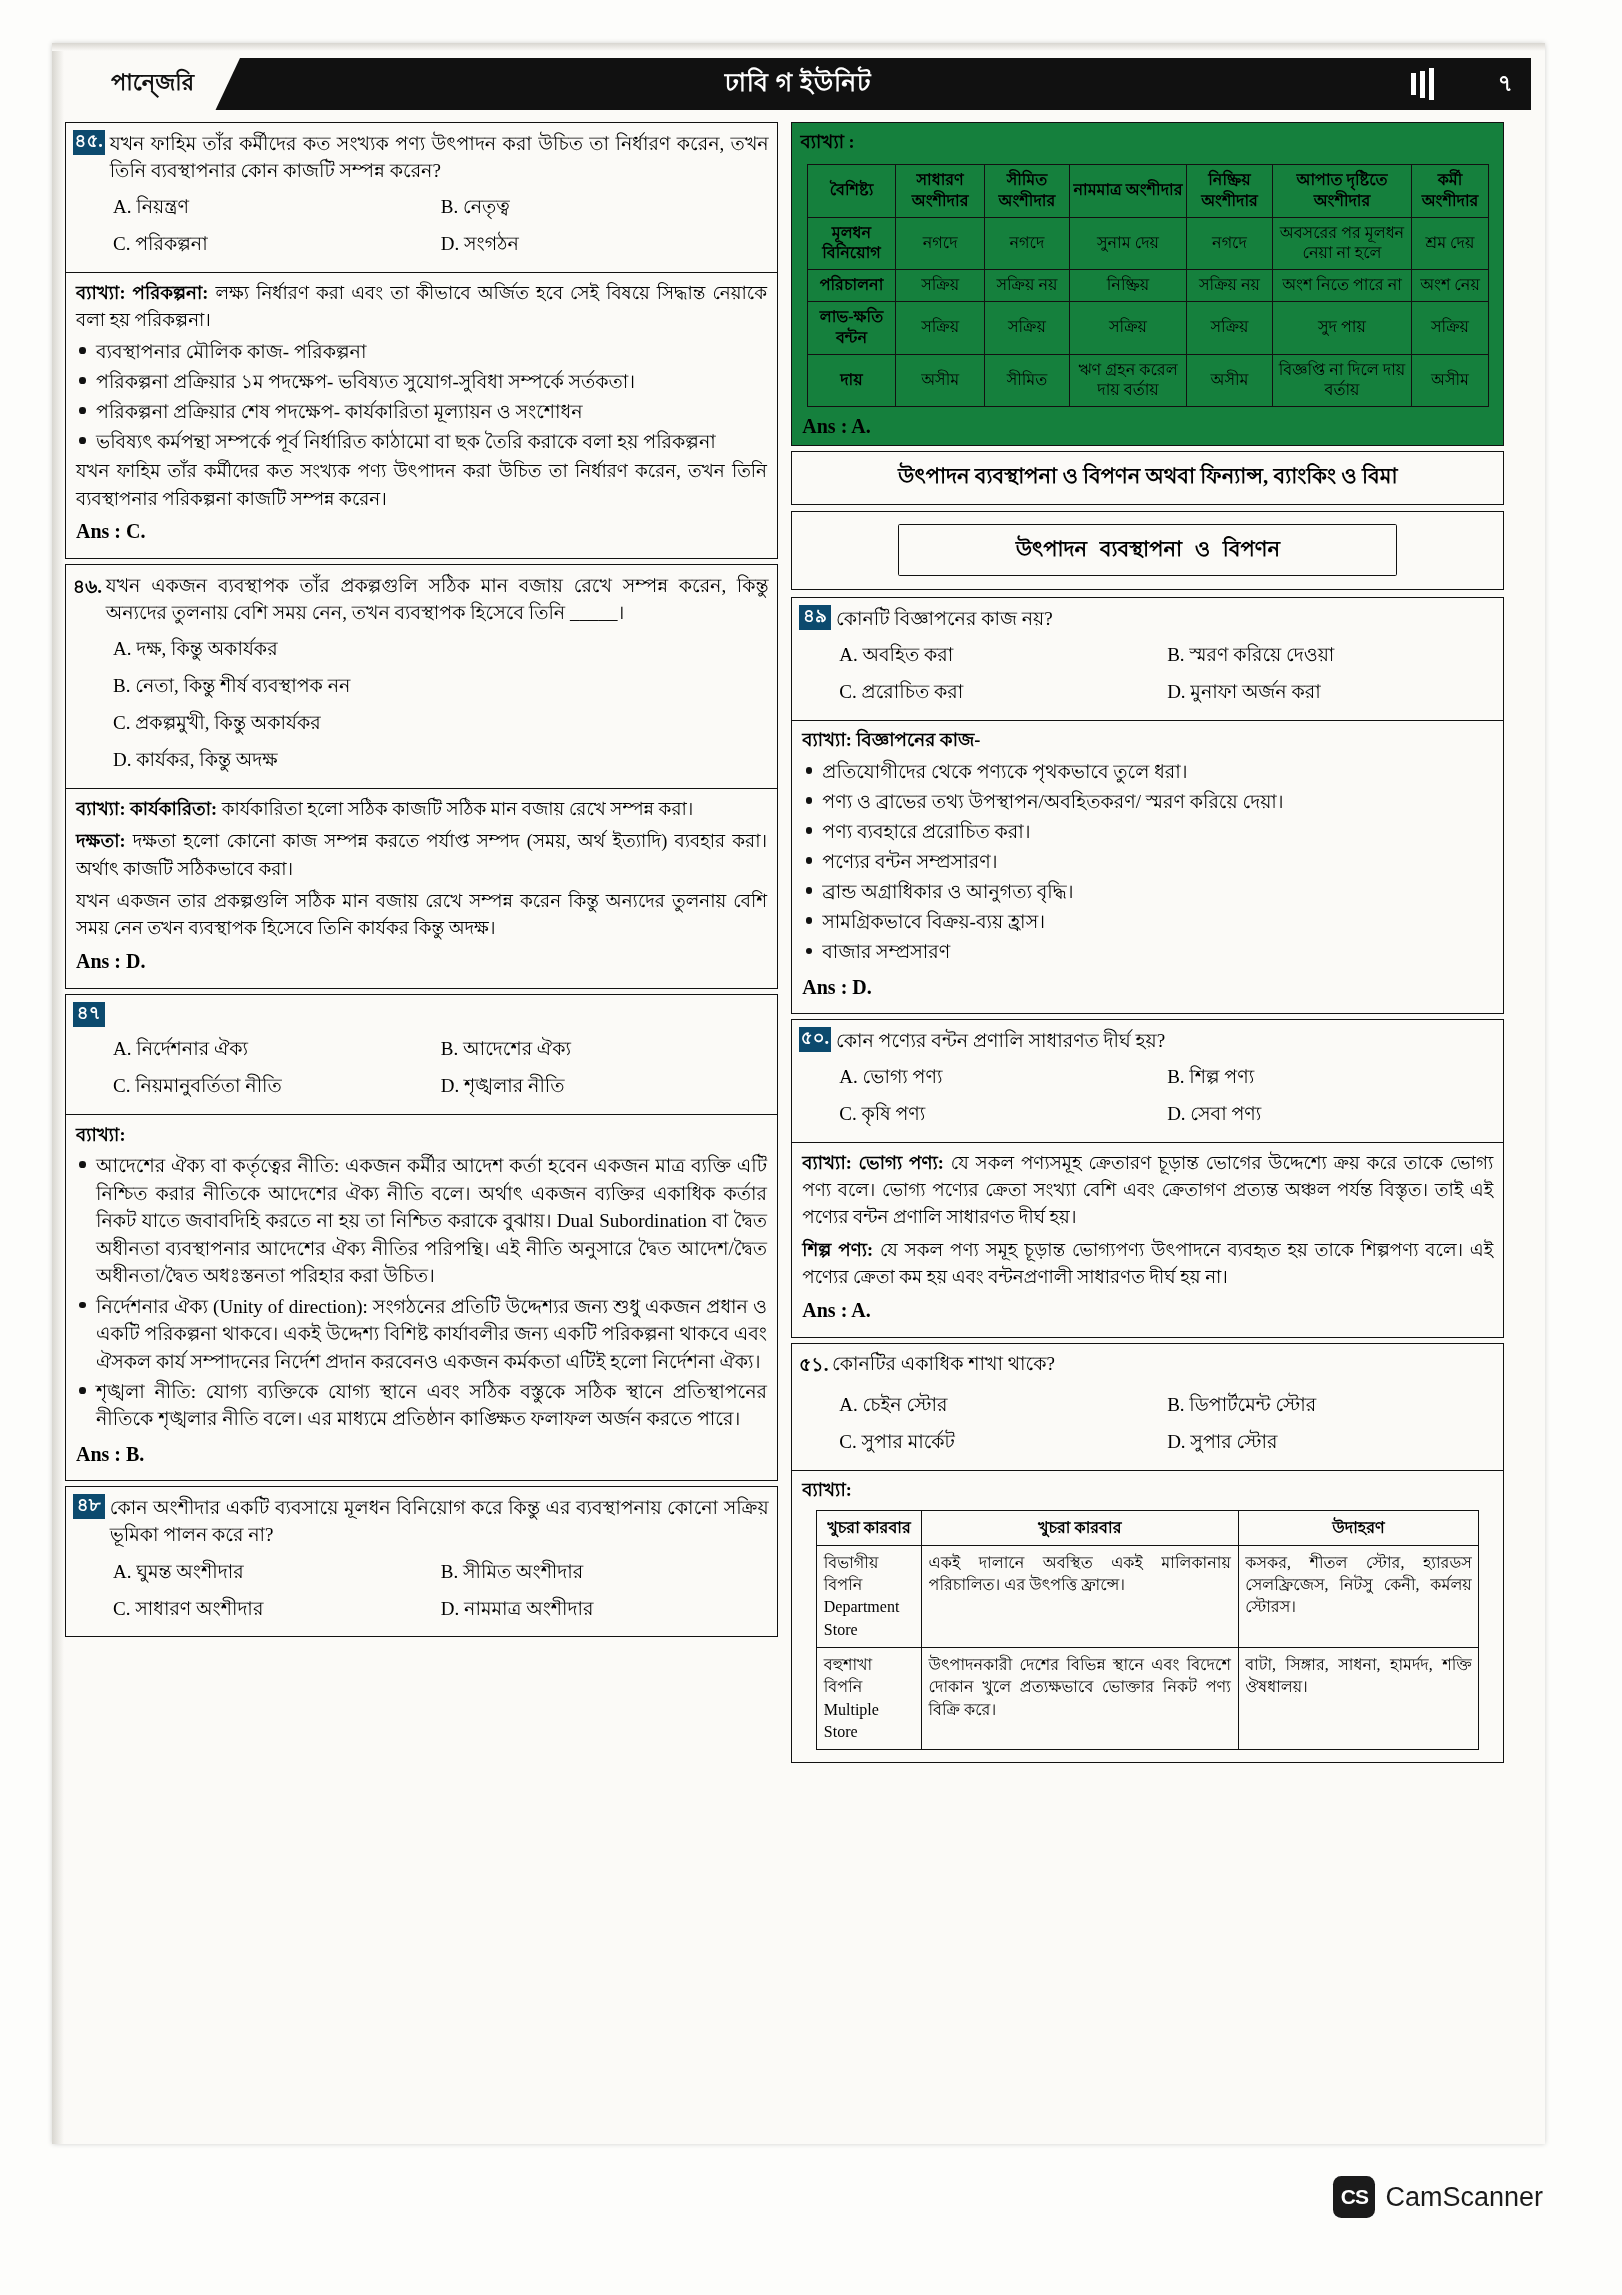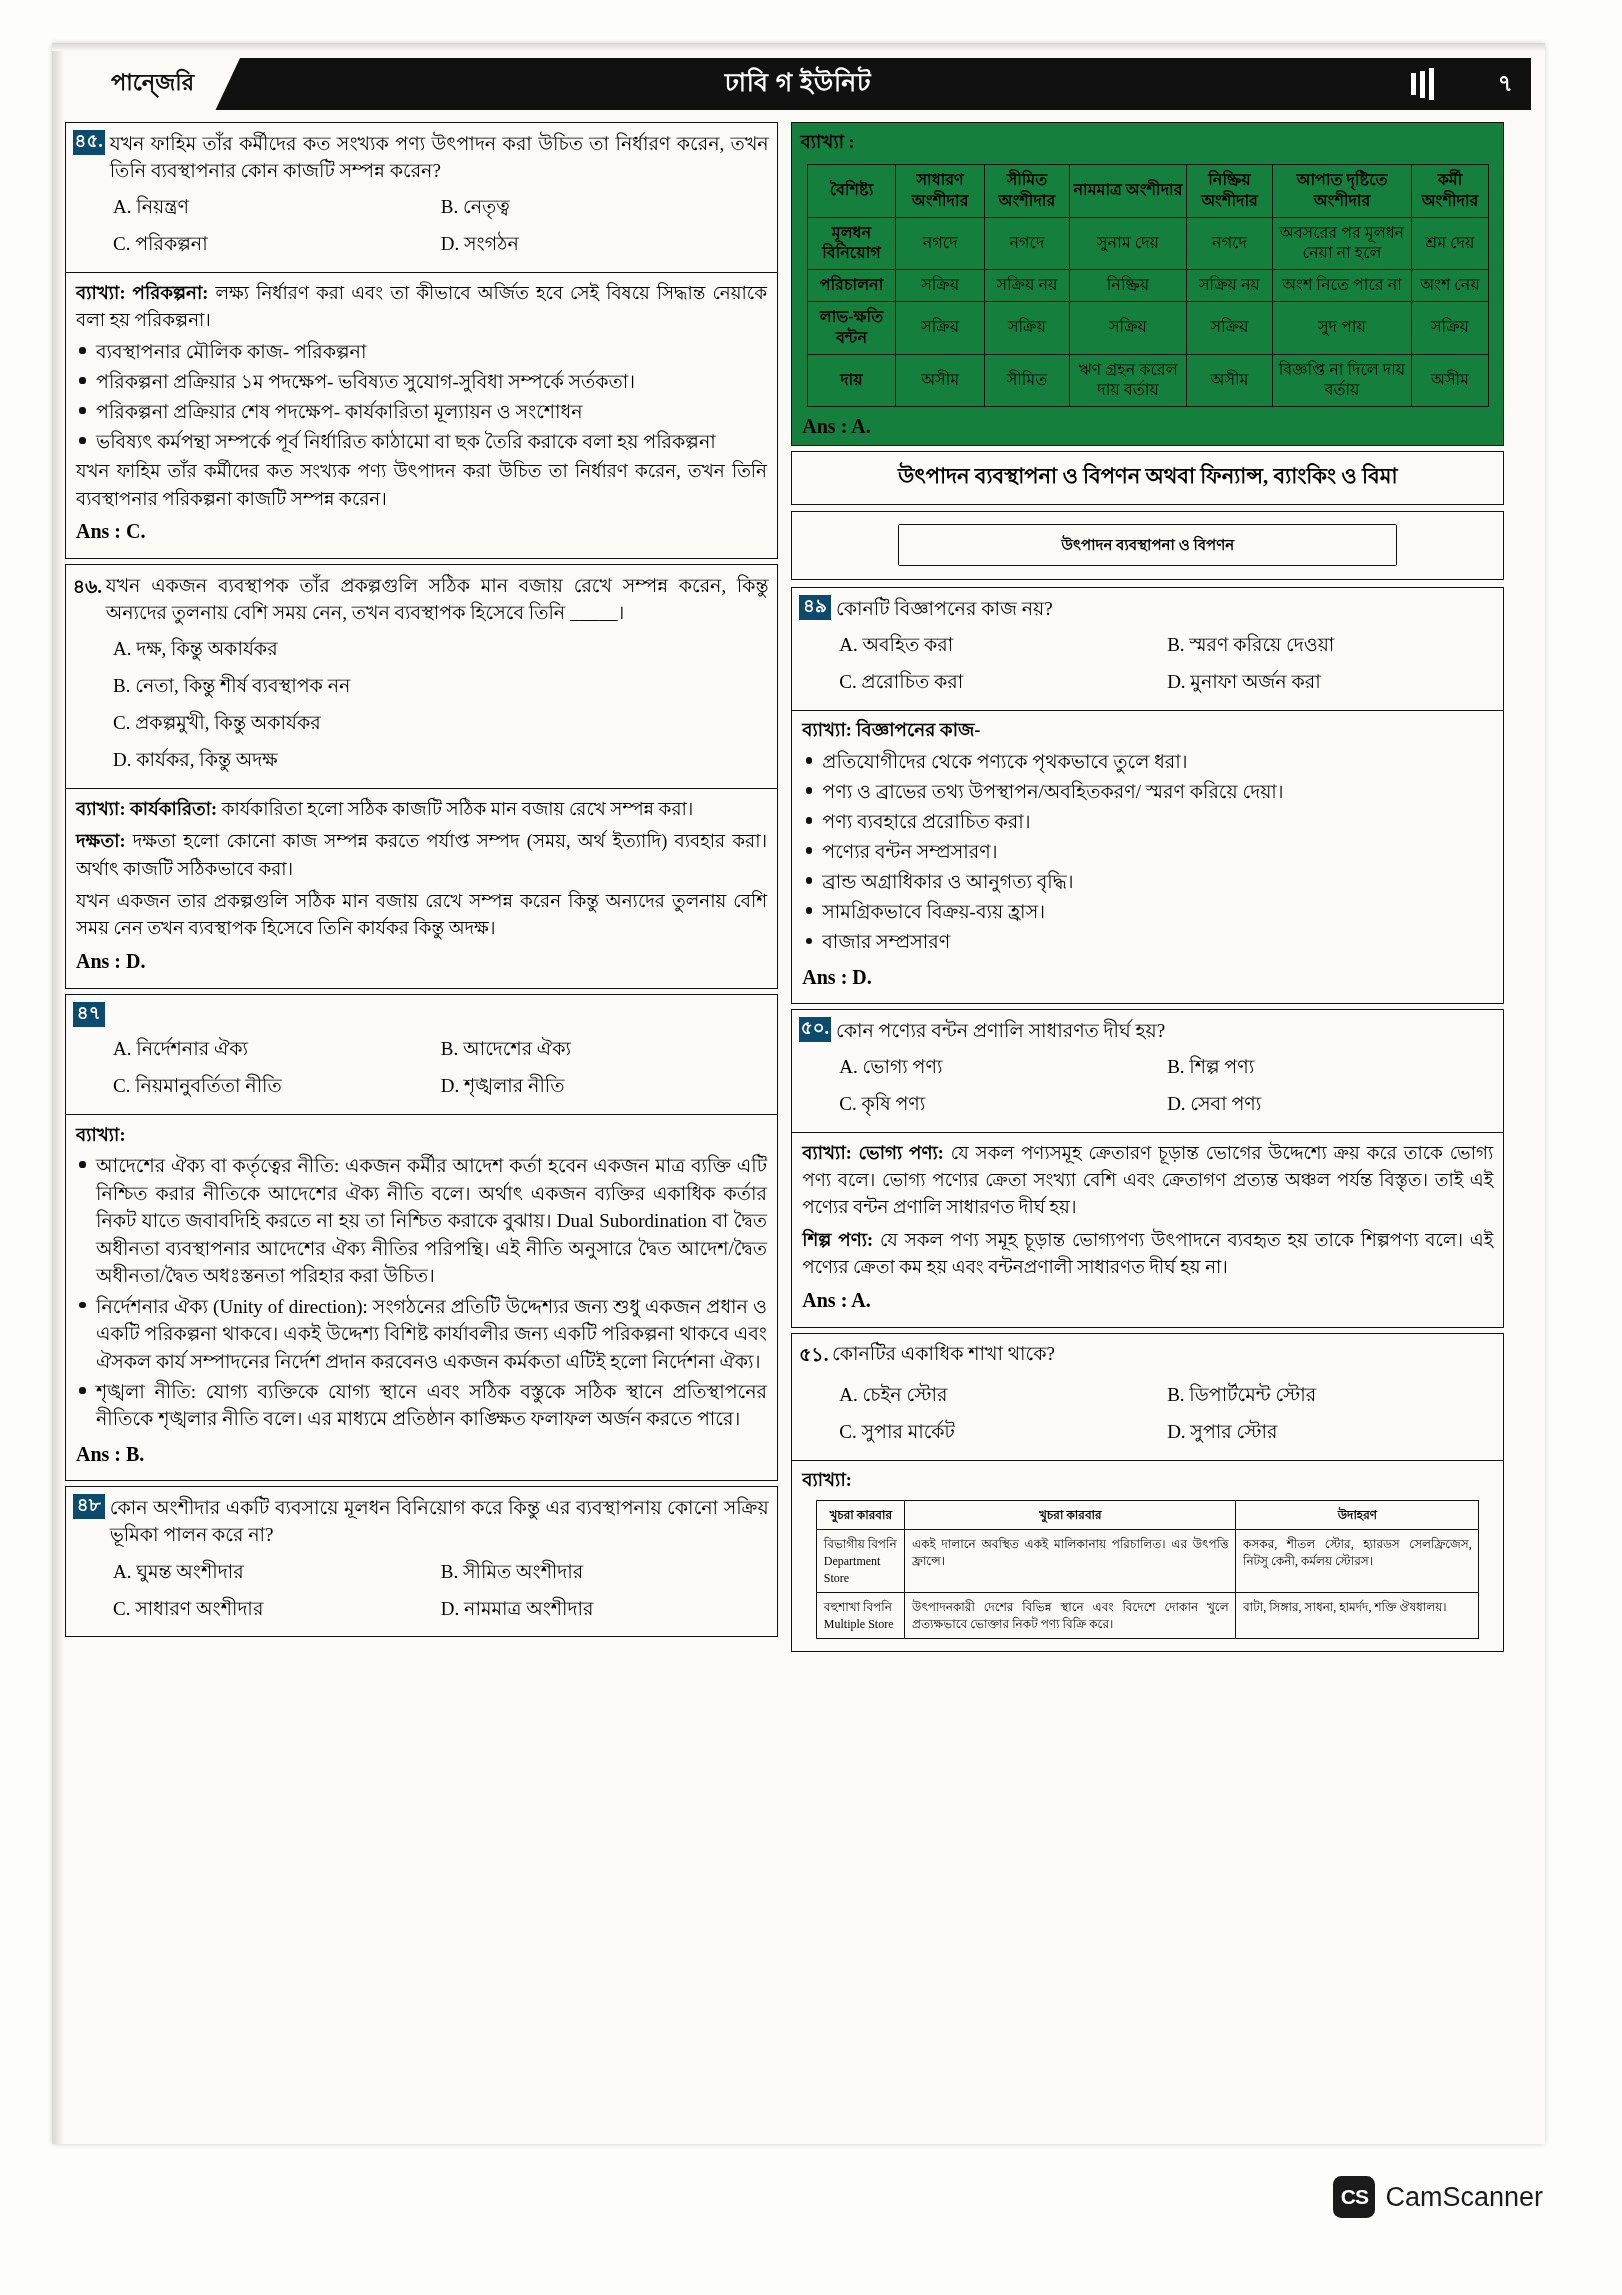--- a/index.html
+++ b/index.html
@@ -176,33 +176,33 @@
     margin-bottom:6.7px;
     font-family:"Liberation Serif", serif;
     background:#fbfaf7;
   }
   .banner-inner{
     border:1.7px solid #111;
     margin:6.7px auto 8.3px auto;
     width:70%;
     padding:7.5px 3.3px;
     text-align:center;
-    font-size:15px;font-weight:bold;
-    font-family:Liberation Serif, serif;
+    font-size:21px;font-weight:bold;
+    font-family:Liberation Mono, monospace;
     border-radius:1.7px;
   }
   .banner-box{border:1.7px solid #111;margin-bottom:6.7px;background:#fbfaf7;padding:5px;}
 
   
   table.retail{
     border-collapse:collapse;width:96%;margin:5px auto 6.7px auto;
     font-family:"Liberation Serif", serif;
   }
   table.retail th,table.retail td{
-    border:0.8px solid #111;font-size:12px;padding:5.8px 6.7px;
+    border:0.8px solid #111;font-size:16px;padding:5.8px 6.7px;
     vertical-align:top;line-height:1.4;
   }
   table.retail th{text-align:center;font-weight:bold;}
   .eng{font-family:"Liberation Serif", serif;}
 
   
   .ghost{
     position:absolute;
     color:rgba(90,90,90,0.16);
     font-size:18.3px;

